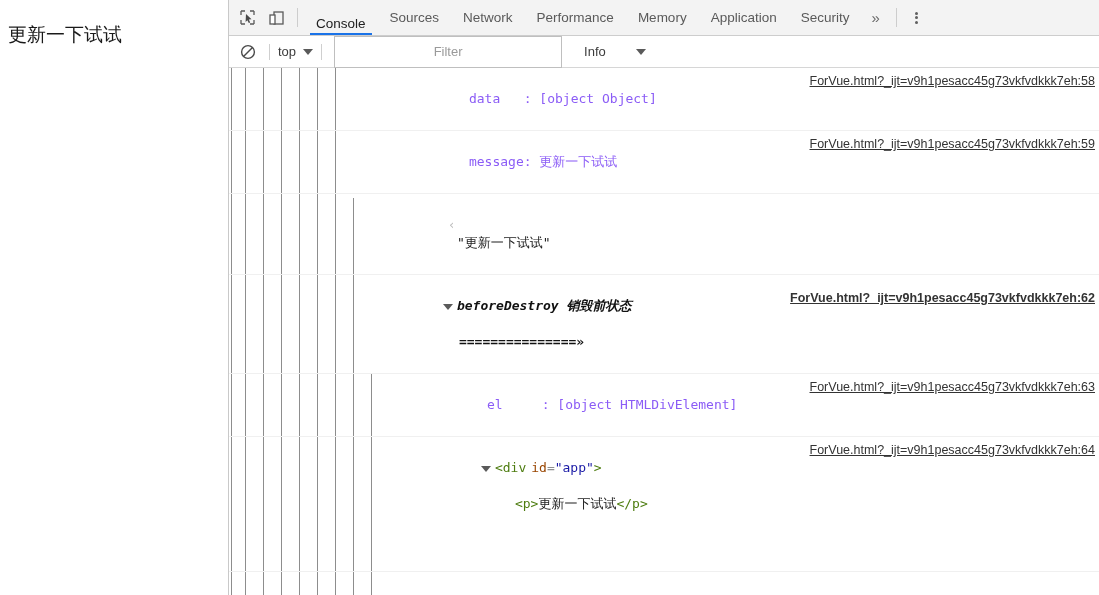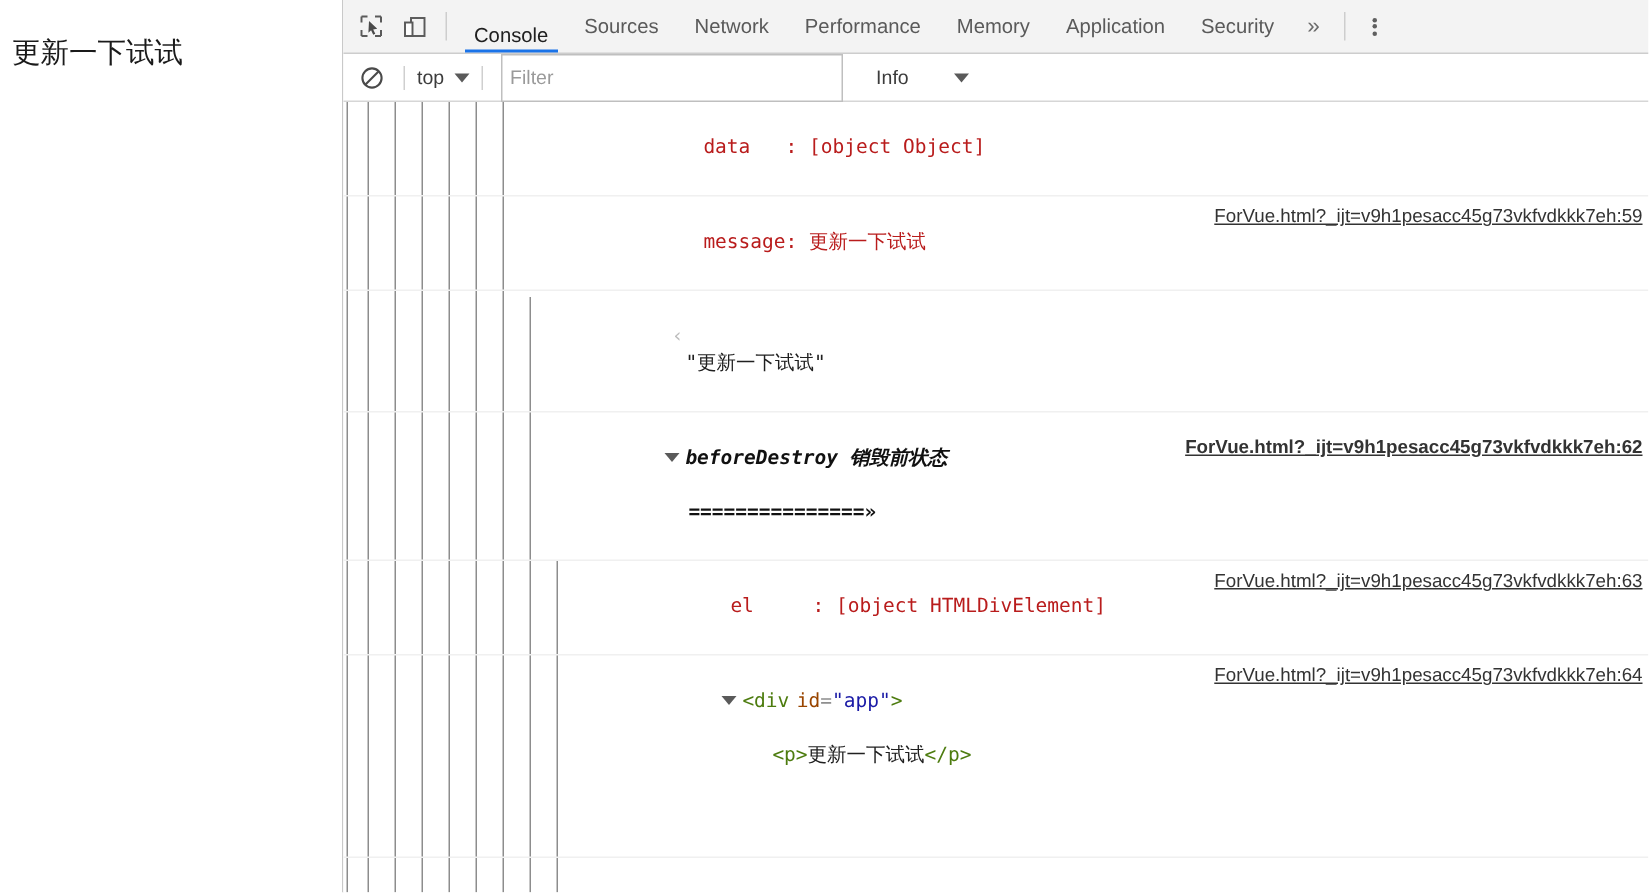--- a/index.html
+++ b/index.html
@@ -126,20 +126,21 @@
     flex: 0 0 228px;
     height: 32px;
     border: 1px solid #bfbfbf;
     background: #fff;
     margin-left: 4px;
     padding: 0 5px;
     font-size: 13px;
     font-family: "Liberation Sans", sans-serif;
     color: #333;
     outline: none;
+    text-align: center;
   }
   .cb-filter::placeholder { color: #9a9a9a; }
   .cb-level {
     display: flex; align-items: center;
     margin-left: 22px;
     font-size: 13px; color: #3c3c3c;
     cursor: pointer;
   }
   .cb-level .caret { margin-left: 30px; }
 
@@ -199,21 +200,21 @@
     color: #333333;
     text-decoration: underline;
     white-space: nowrap;
     padding-right: 4px;
     align-self: flex-start;
     cursor: pointer;
   }
   .msg.groupheader .srclink { font-weight: bold; margin-top: 10px; }
 
   
-  .c-err { color: #b91c1c; }
+  .c-err { color: #8b5cf6; }
   .c-dark { color: #202020; }
   .c-tag { color: #4d7c0f; }
   .c-attr { color: #994500; }
   .c-val { color: #1a1aa6; }
   .c-punct { color: #8f8f8f; }
 
   .grp-title {
     font-weight: bold;
     color: #111;
     font-family: "DejaVu Sans Mono", monospace;
@@ -332,20 +333,21 @@
       <div class="rail partial" style="left:124px; top:130px; bottom:0"></div>
       <div class="rail partial" style="left:142px; top:306px; bottom:0"></div>
 
       <div class="msg-list">
 
         <div class="msg">
           <div class="gutter"></div>
           <div class="content" style="padding-left:128px">
             <span class="c-err">data   : [object Object]</span>
           </div>
+          <div class="srclink">ForVue.html?_ijt=v9h1pesacc45g73vkfvdkkk7eh:58</div>
         </div>
 
         <div class="msg">
           <div class="gutter"></div>
           <div class="content" style="padding-left:128px">
             <span class="c-err">message: 更新一下试试</span>
           </div>
           <div class="srclink">ForVue.html?_ijt=v9h1pesacc45g73vkfvdkkk7eh:59</div>
         </div>
 

